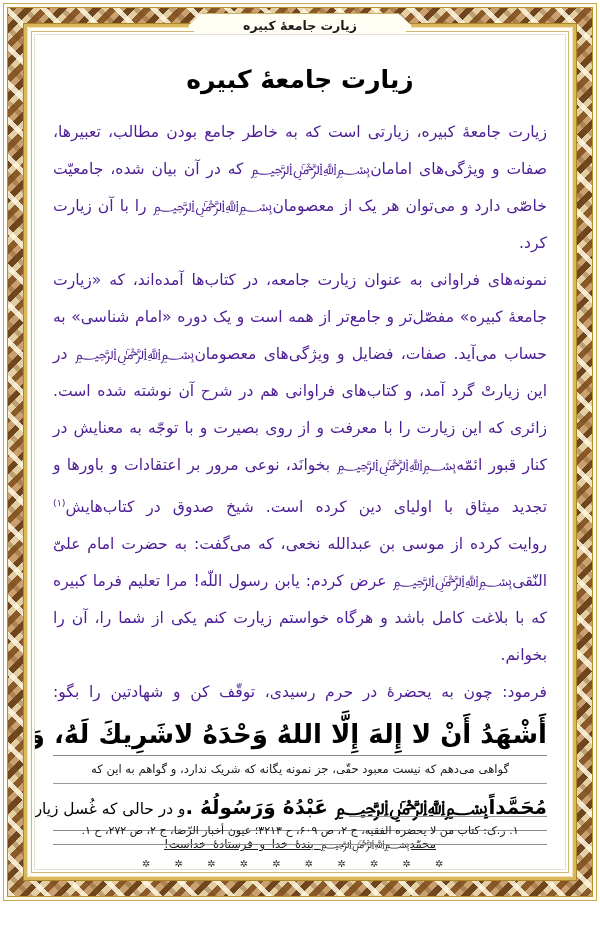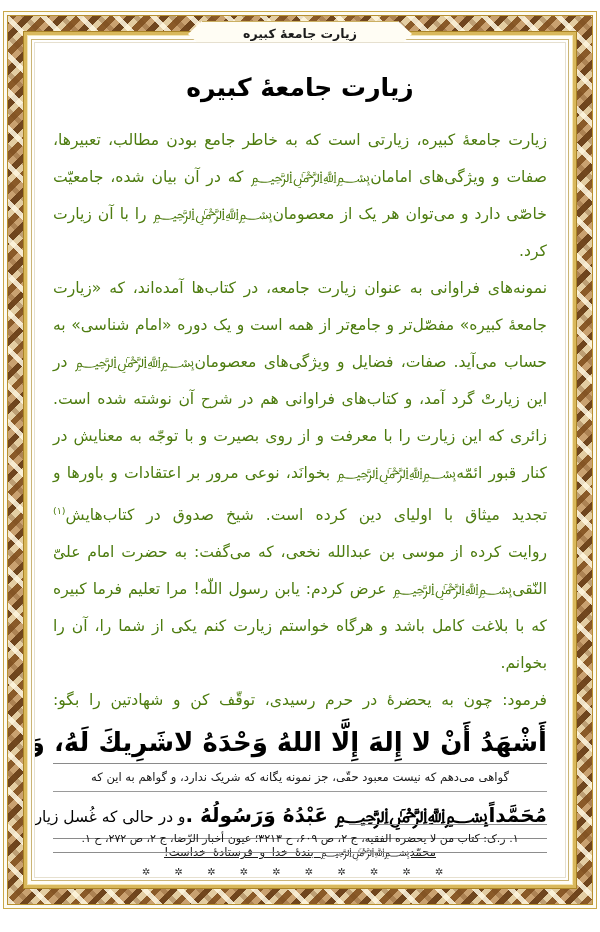--- a/index.html
+++ b/index.html
@@ -9,21 +9,20 @@
     background: #ffffff;
     font-family: "DejaVu Sans", "Liberation Sans", sans-serif;
   }
 
   
   #page {
     position: relative;
     width: 600px; height: 904px;
     background: #ffffff;
     overflow: hidden;
-    margin-top: 8px;
   }
 
   
   .frame-outer {
     position: absolute;
     left: 3px; top: 3px; right: 3px; bottom: 3px;
     border: 1px solid #c9a84a;
     background: #fdfbf2;
   }
 
@@ -142,21 +141,21 @@
     font-weight: bold;
     color: #000;
     direction: rtl;
     margin: 4px 0 20px 0;
     letter-spacing: -0.3px;
   }
 
   p.body-par {
     font-size: 15.6px;
     line-height: 37px;
-    color: #4d7c0f;
+    color: #4c1d95;
     margin: 0 0 0 0;
     direction: rtl;
     text-align: justify;
     text-align-last: justify;
     word-spacing: 0.5px;
   }
 
   .sup-note {
     font-size: 9.5px;
     vertical-align: super;

